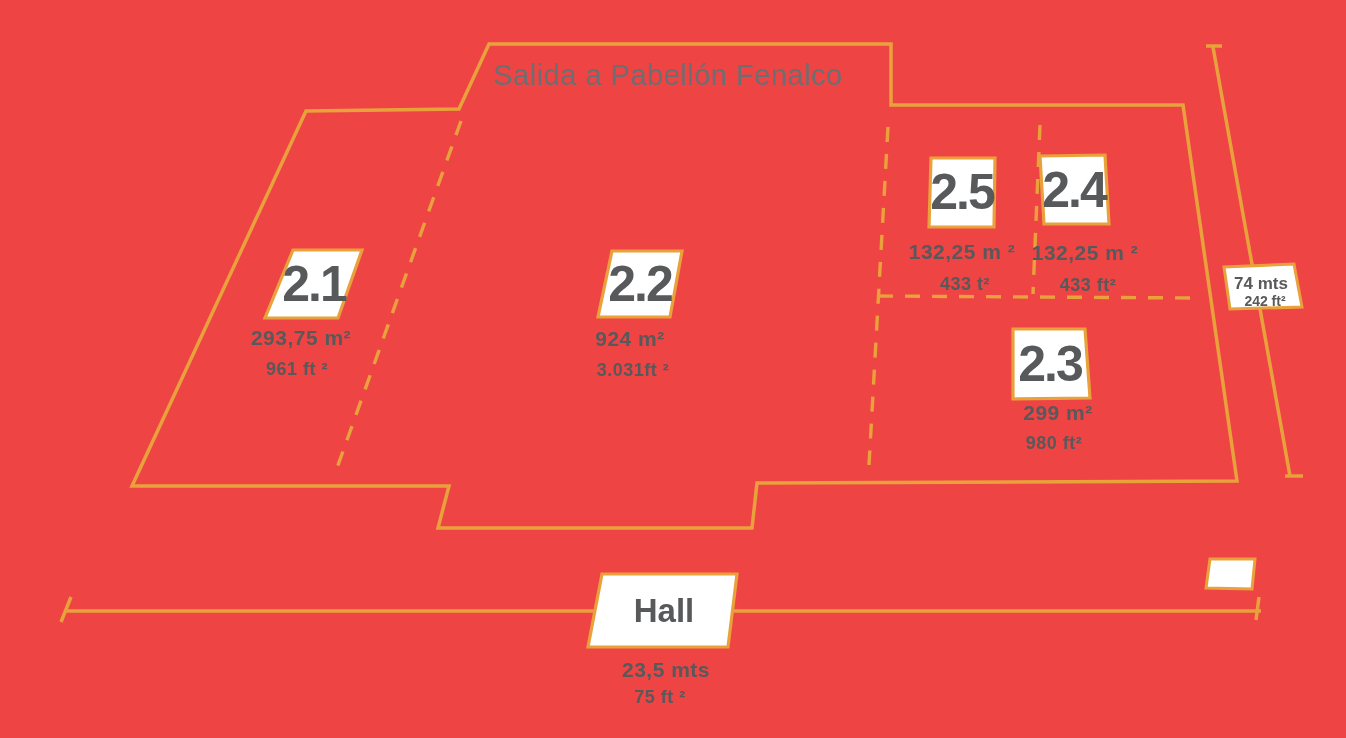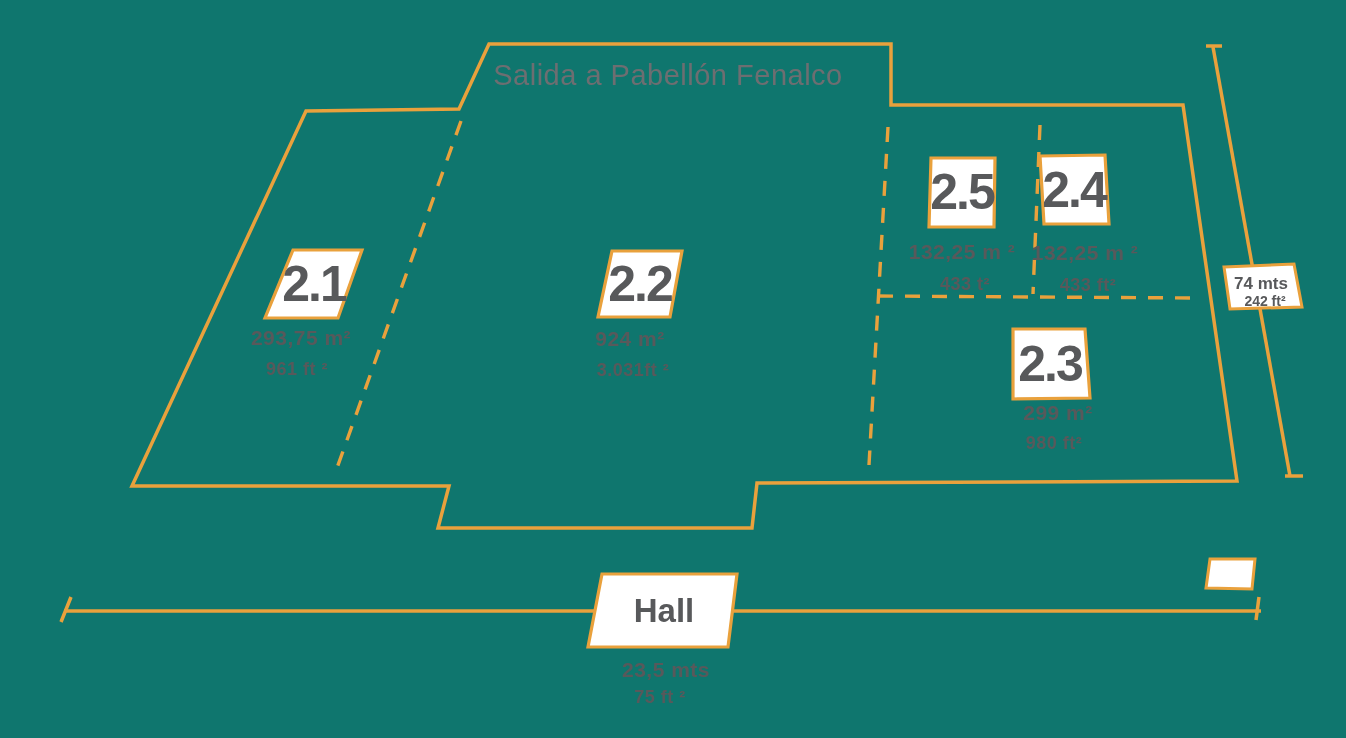--- a/index.html
+++ b/index.html
@@ -1,17 +1,17 @@
 <!DOCTYPE html>
 <html style="--accent: #E9A13C; --text: #58595B; --title: #6D6E71;"><head>
 <meta charset="utf-8">
 <style>
   html,body{margin:0;padding:0;background:#ffffff;}
   .stage{
-    position:relative;width:1346px;height:738px;background:#0f766e;overflow:hidden;
+    position:relative;width:1346px;height:738px;background:#ef4444;overflow:hidden;
     font-family:"Liberation Sans","DejaVu Sans",sans-serif;
   }
   svg{display:block;}
   .outline{fill:none;stroke:var(--accent);stroke-width:3.5;stroke-linejoin:miter;}
   .dashed{fill:none;stroke:var(--accent);stroke-width:3.4;stroke-dasharray:15 12;}
   .badge{fill:#ffffff;stroke:var(--accent);stroke-width:3.2;stroke-linejoin:miter;}
   .dimline{fill:none;stroke:var(--accent);stroke-width:3.5;}
   .tick{fill:none;stroke:var(--accent);stroke-width:3.5;}
   .dimbox{fill:#ffffff;stroke:var(--accent);stroke-width:3;}
   .room-num{fill:var(--text);font-size:50px;font-weight:bold;letter-spacing:-2px;text-anchor:middle;}

